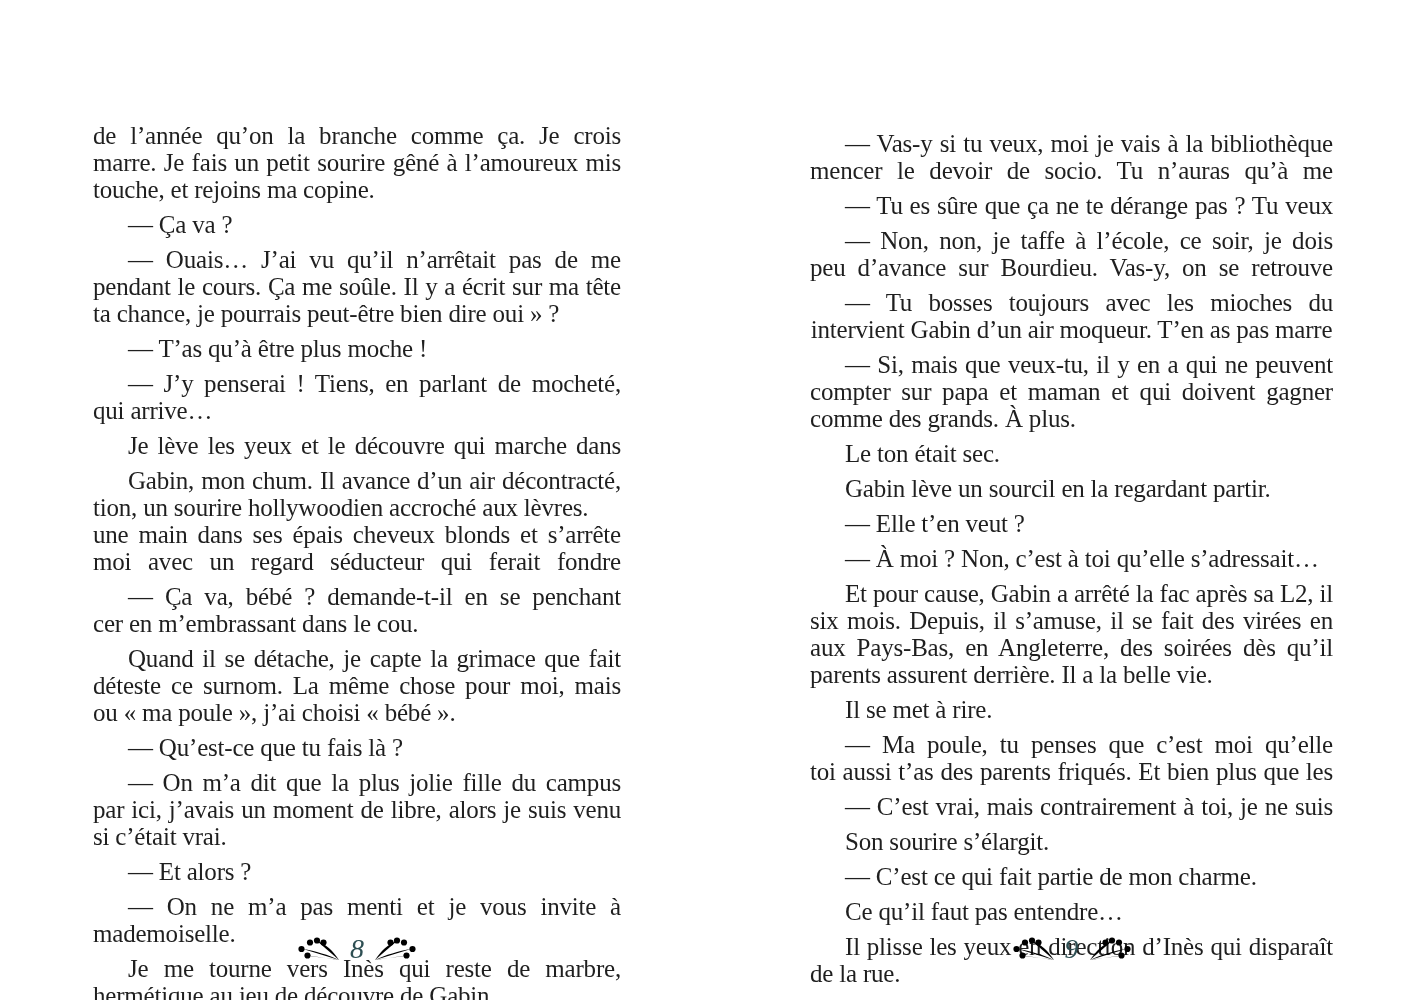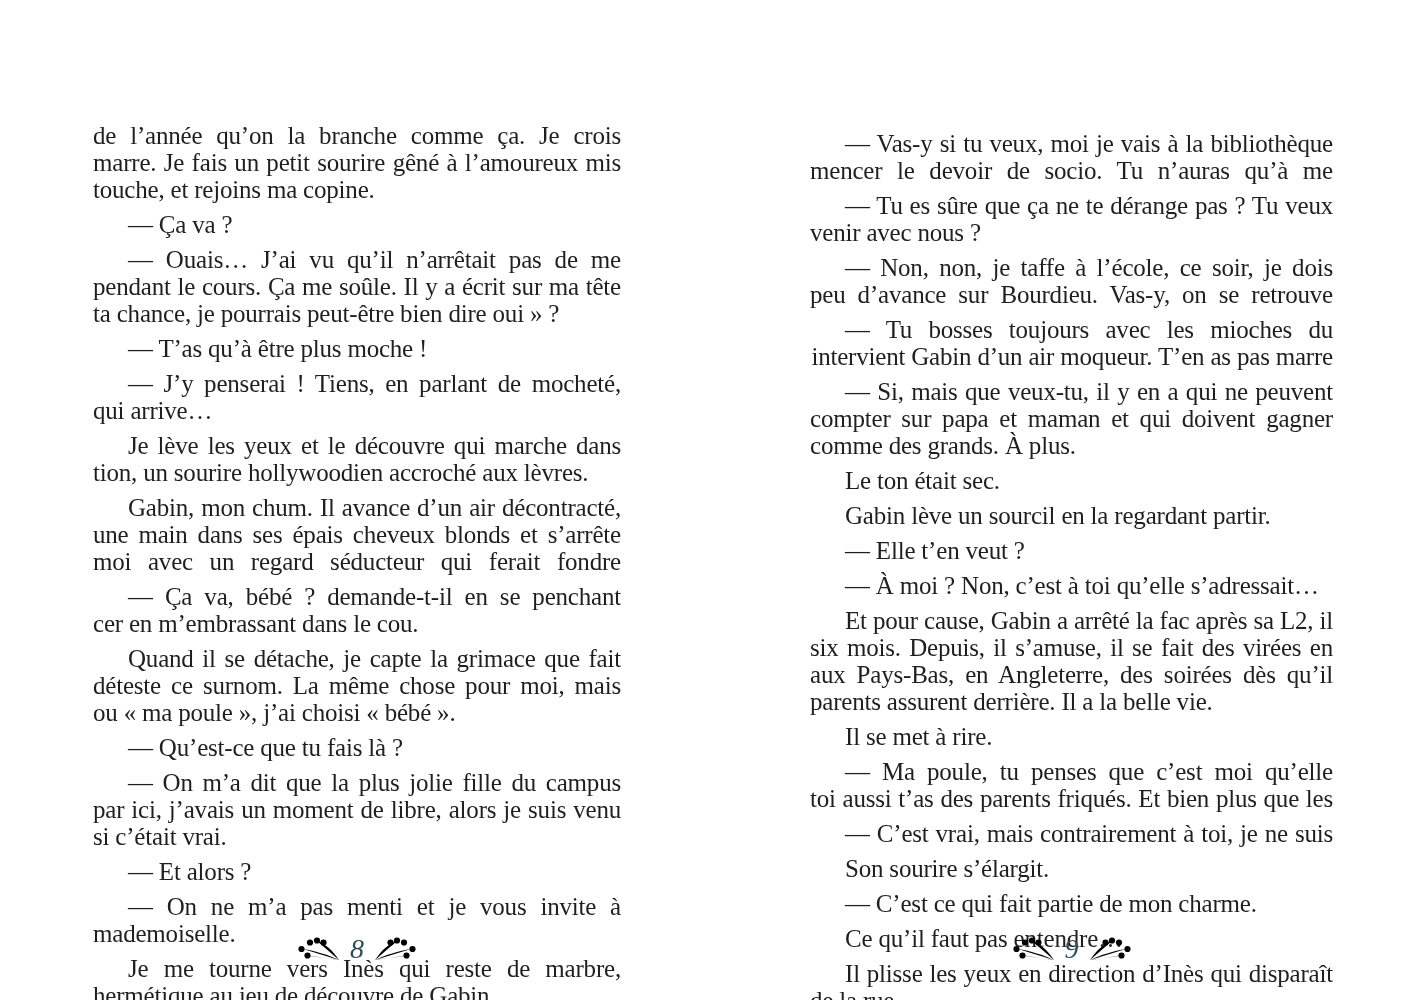--- a/index.html
+++ b/index.html
@@ -26,21 +26,21 @@
   }
   .text-col.left  { left: 93px;  width: 528px; }
   .text-col.right { left: 810px; width: 523px; }
   .line {
     height: 27px;
     overflow: hidden;
     text-align: justify;
     text-align-last: justify;
   }
   .line.last {
-    text-align: right;
+    text-align: center;
     text-align-last: left;
   }
   .line.indent { text-indent: 35px; margin-top: 8px; }
   .footer {
     position: absolute;
     top: 931px;
     height: 38px;
     display: flex;
     align-items: center;
     justify-content: center;
@@ -83,22 +83,22 @@
       <div class="line">marre. Je fais un petit sourire gêné à l’amoureux mis sur la</div>
       <div class="line last">touche, et rejoins ma copine.</div>
       <div class="line indent last">— Ça va ?</div>
       <div class="line indent">— Ouais… J’ai vu qu’il n’arrêtait pas de me regarder</div>
       <div class="line">pendant le cours. Ça me soûle. Il y a écrit sur ma tête « Tente</div>
       <div class="line last">ta chance, je pourrais peut-être bien dire oui » ?</div>
       <div class="line indent last">— T’as qu’à être plus moche !</div>
       <div class="line indent">— J’y penserai ! Tiens, en parlant de mocheté, regarde</div>
       <div class="line last">qui arrive…</div>
       <div class="line indent">Je lève les yeux et le découvre qui marche dans ma direc-</div>
+      <div class="line indent">Gabin, mon chum. Il avance d’un air décontracté, passe</div>
       <div class="line last">tion, un sourire hollywoodien accroché aux lèvres.</div>
-      <div class="line indent">Gabin, mon chum. Il avance d’un air décontracté, passe</div>
       <div class="line">une main dans ses épais cheveux blonds et s’arrête devant</div>
       <div class="line">moi avec un regard séducteur qui ferait fondre n’importe qui.</div>
       <div class="line indent">— Ça va, bébé ? demande-t-il en se penchant pour m’enla-</div>
       <div class="line last">cer en m’embrassant dans le cou.</div>
       <div class="line indent">Quand il se détache, je capte la grimace que fait Inès. Elle</div>
       <div class="line">déteste ce surnom. La même chose pour moi, mais c’était ça</div>
       <div class="line last">ou « ma poule », j’ai choisi « bébé ».</div>
       <div class="line indent last">— Qu’est-ce que tu fais là ?</div>
       <div class="line indent">— On m’a dit que la plus jolie fille du campus traînait</div>
       <div class="line">par ici, j’avais un moment de libre, alors je suis venu vérifier</div>
@@ -107,21 +107,20 @@
       <div class="line indent">— On ne m’a pas menti et je vous invite à déjeuner,</div>
       <div class="line last">mademoiselle.</div>
       <div class="line indent">Je me tourne vers Inès qui reste de marbre, totalement</div>
       <div class="line last">hermétique au jeu de découvre de Gabin.</div>
     </div>
 
   <div class="text-col right">
       <div class="line indent">— Vas-y si tu veux, moi je vais à la bibliothèque pour com-</div>
       <div class="line">mencer le devoir de socio. Tu n’auras qu’à me rejoindre après.</div>
       <div class="line indent">— Tu es sûre que ça ne te dérange pas ? Tu veux pas</div>
-      <div class="line last">venir avec nous ?</div>
       <div class="line indent">— Non, non, je taffe à l’école, ce soir, je dois prendre un</div>
       <div class="line">peu d’avance sur Bourdieu. Vas-y, on se retrouve après ton déj.</div>
       <div class="line indent">— Tu bosses toujours avec les mioches du périscolaire ?</div>
       <div class="line last">intervient Gabin d’un air moqueur. T’en as pas marre ?</div>
       <div class="line indent">— Si, mais que veux-tu, il y en a qui ne peuvent pas</div>
       <div class="line">compter sur papa et maman et qui doivent gagner leur vie</div>
       <div class="line last">comme des grands. À plus.</div>
       <div class="line indent last">Le ton était sec.</div>
       <div class="line indent last">Gabin lève un sourcil en la regardant partir.</div>
       <div class="line indent last">— Elle t’en veut ?</div>

